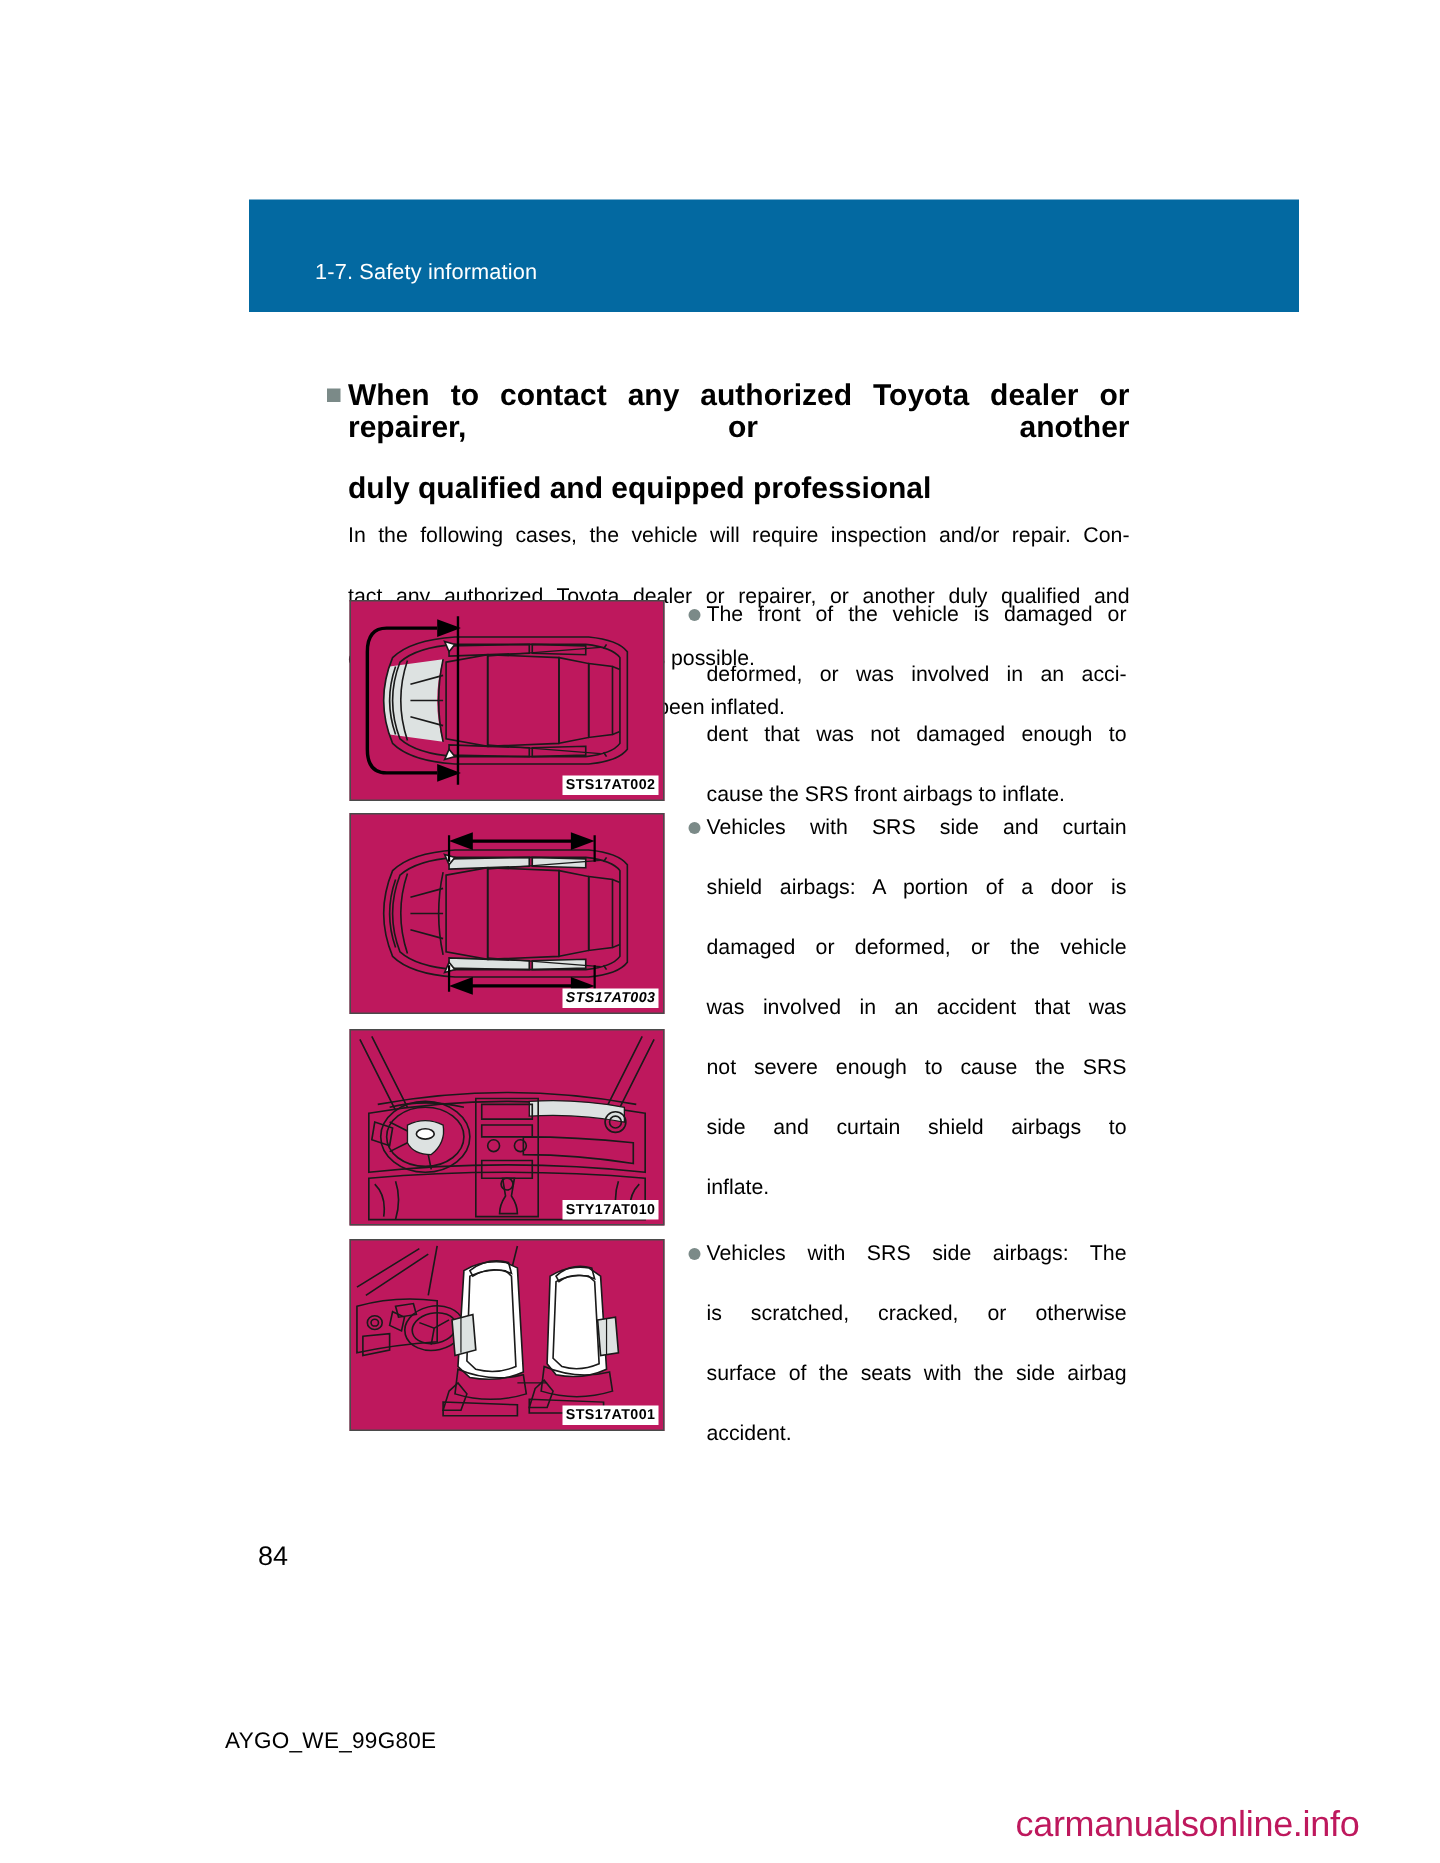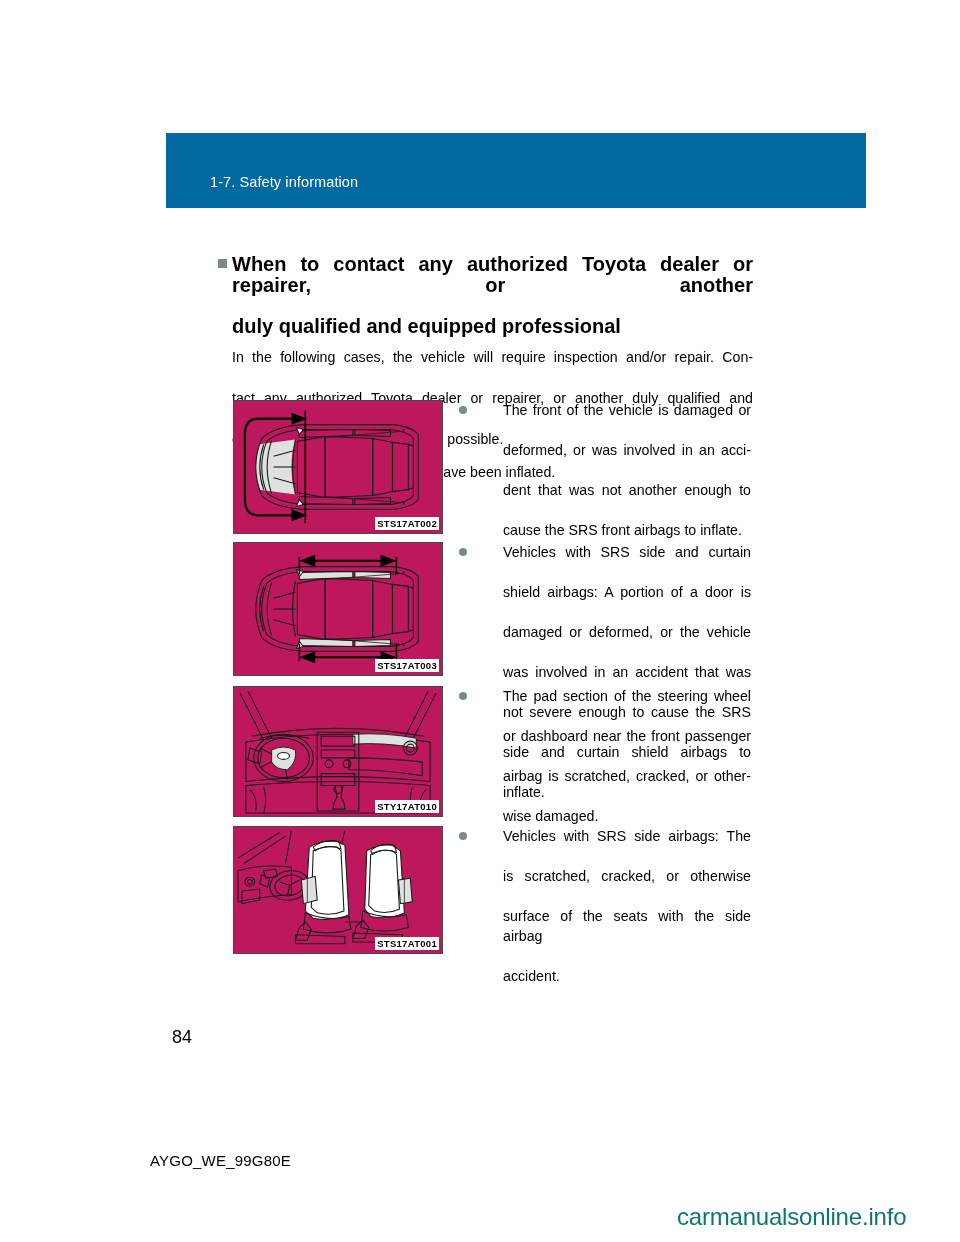--- a/index.html
+++ b/index.html
@@ -79,21 +79,20 @@
     line-height: 20.5px;
     text-align: justify;
   }
 
   
   .rb-item {
     display: flex;
     align-items: flex-start;
     font-size: 14.2px;
     line-height: 20px;
-    gap: 32px;
   }
   .rb-dot {
     width: 8px;
     height: 8px;
     border-radius: 50%;
     background: #7b8a88;
     flex: 0 0 auto;
     margin-top: 6px;
     margin-right: 4px;
   }
@@ -152,21 +151,21 @@
     left: 150px;
     top: 1152px;
     font-size: 15px;
     letter-spacing: 0.2px;
   }
   .watermark {
     position: absolute;
     left: 677px;
     top: 1203px;
     font-size: 24px;
-    color: #0f766e;
+    color: #be185d;
     letter-spacing: -0.2px;
   }
 </style>
 </head>
 <body>
 
 <div class="header-band">
   <div class="header-title">1-7. Safety information</div>
 </div>
 
@@ -243,29 +242,29 @@
       <line x1="72" y1="10" x2="72" y2="124" stroke="#000000" stroke-width="1.6"></line>
     </svg>
     <div class="fig-code">STS17AT002</div>
   </div>
   <div class="row-text">
     <div class="rb-item">
       <span class="rb-dot"></span>
       <span class="rb-text">
         <span class="jline">The front of the vehicle is damaged or</span>
         <span class="jline">deformed, or was involved in an acci-</span>
-        <span class="jline">dent that was not another enough to</span>
+        <span class="jline">dent that was not damaged enough to</span>
         <span>cause the SRS front airbags to inflate.</span>
       </span>
     </div>
   </div>
 </div>
 
 <div class="row" style="left:233px; top:542px;">
-  <div class="fig" style="height:134px;">
+  <div class="fig" style="height:134px;font-style:italic;">
     <svg viewBox="0 0 210 134" preserveAspectRatio="none">
       <g fill="none" stroke="#1a1a1a" stroke-width="1.1">
 
         <path d="M66 30 L120 29 L120 35 L66 37 Z" fill="#dde2e1" stroke="none"></path>
         <path d="M122 29 L158 30 L158 36 L122 35 Z" fill="#dde2e1" stroke="none"></path>
         <path d="M66 104 L120 105 L120 99 L66 97 Z" fill="#dde2e1" stroke="none"></path>
         <path d="M122 105 L158 104 L158 98 L122 99 Z" fill="#dde2e1" stroke="none"></path>
 
         <path d="M28 38 Q16 67 28 96 Q40 108 70 110 L160 110 Q180 108 186 100 L186 34 Q180 26 160 24 L70 24 Q40 26 28 38 Z"></path>
         <path d="M33 41 Q23 67 33 93 Q44 103 70 105 L158 105 Q176 103 181 96 L181 38 Q176 31 158 29 L70 29 Q44 31 33 41 Z"></path>
@@ -366,31 +365,20 @@
         <circle cx="178" cy="62" r="7"></circle>
         <circle cx="178" cy="62" r="4"></circle>
 
         <path d="M12 100 Q105 92 198 100 L198 128 L12 128 Z"></path>
         <path d="M30 102 Q34 114 30 128 M180 102 Q176 114 180 128"></path>
         <path d="M16 104 Q24 112 22 126 M194 104 Q186 112 188 126"></path>
       </g>
     </svg>
     <div class="fig-code">STY17AT010</div>
   </div>
-  <div class="row-text">
-    <div class="rb-item">
-      <span class="rb-dot"></span>
-      <span class="rb-text">
-        <span class="jline">The pad section of the steering wheel</span>
-        <span class="jline">or dashboard near the front passenger</span>
-        <span class="jline">airbag is scratched, cracked, or other-</span>
-        <span>wise damaged.</span>
-      </span>
-    </div>
-  </div>
 </div>
 
 <div class="row" style="left:233px; top:826px;">
   <div class="fig" style="height:128px;">
     <svg viewBox="0 0 210 138" preserveAspectRatio="none">
       <g fill="none" stroke="#1a1a1a" stroke-width="1.1">
 
         <path d="M4 34 L46 6 M10 40 L52 10"></path>
         <path d="M58 4 L52 40"></path>
         <path d="M112 4 L106 30"></path>

